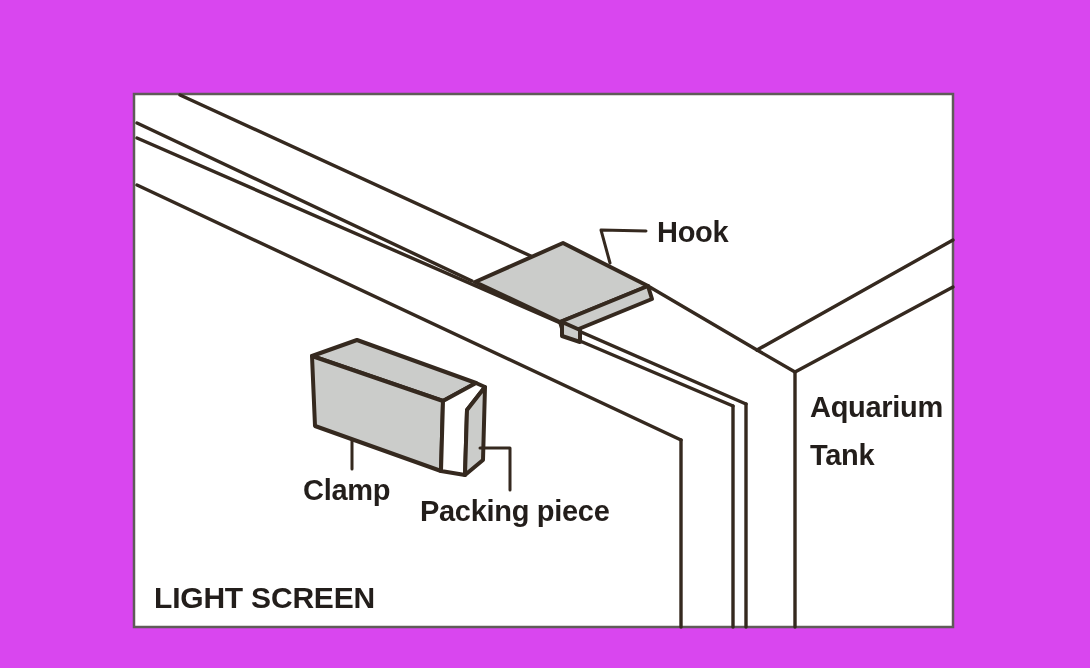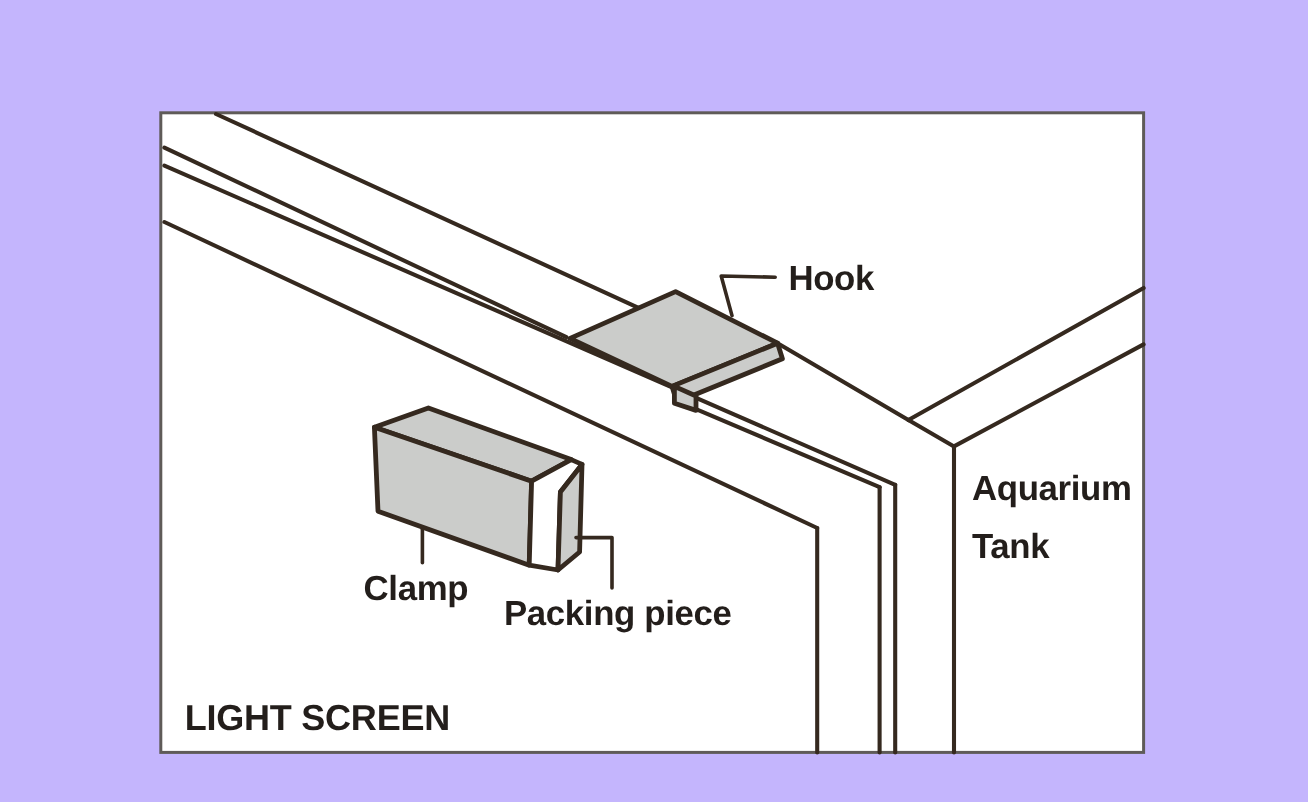--- a/index.html
+++ b/index.html
@@ -1,19 +1,19 @@
 <!DOCTYPE html>
 <html><head>
 <meta charset="utf-8">
 <style>
   html,body{margin:0;padding:0;background:#ffffff;}
   .stage{
     position:relative;
     width:1090px;height:668px;
-    background:#c4b5fd;
+    background:#d946ef;
     overflow:hidden;
     font-family:"Liberation Sans", sans-serif;
   }
   svg{position:absolute;inset:0;display:block;}
   .frame{fill:#ffffff;stroke:#5f5b58;stroke-width:2.5;}
   .edge{fill:none;stroke:#35291f;stroke-width:3.4;stroke-linecap:round;stroke-linejoin:round;}
   .part{fill:#cbccca;stroke:#35291f;stroke-width:4;stroke-linejoin:round;}
   .part-white{fill:#ffffff;stroke:#35291f;stroke-width:4;stroke-linejoin:round;}
   .leader{fill:none;stroke:#35291f;stroke-width:3;stroke-linecap:round;stroke-linejoin:round;}
   .lbl{fill:#231e1b;font-weight:bold;font-size:29px;letter-spacing:-0.3px;}

